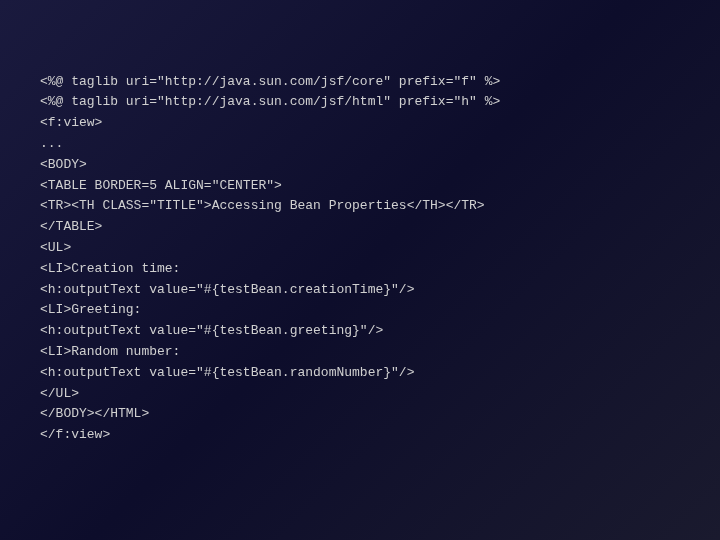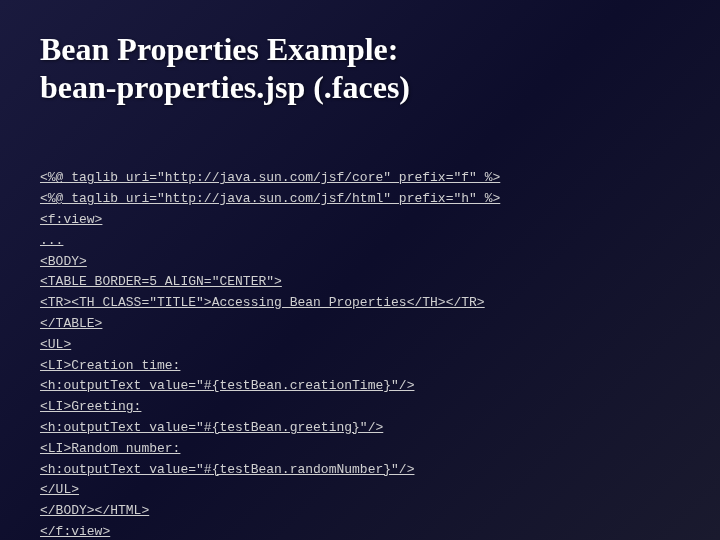--- a/index.html
+++ b/index.html
@@ -38,26 +38,21 @@
     .code-block {
       color: #d0d0d0;
       font-size: 13px;
       line-height: 1.6;
       font-family: 'Courier New', Courier, monospace;
       white-space: pre;
     }
 
     .code-line {
       display: block;
-      text-decoration: underline;
     }
   </style>
 </head>
 <body>
 
 <div class="slide-container">
-  <div class="title">
-    <span>Bean Properties Example:</span><br>
-    <span>bean-properties.jsp (.faces)</span>
-  </div>
   <div class="code-block">
   <span class="code-line">&lt;%@ taglib uri="http://java.sun.com/jsf/core" prefix="f" %&gt;</span><span class="code-line">&lt;%@ taglib uri="http://java.sun.com/jsf/html" prefix="h" %&gt;</span><span class="code-line">&lt;f:view&gt;</span><span class="code-line">...</span><span class="code-line">&lt;BODY&gt;</span><span class="code-line">&lt;TABLE BORDER=5 ALIGN="CENTER"&gt;</span><span class="code-line">&lt;TR&gt;&lt;TH CLASS="TITLE"&gt;Accessing Bean Properties&lt;/TH&gt;&lt;/TR&gt;</span><span class="code-line">&lt;/TABLE&gt;</span><span class="code-line">&lt;UL&gt;</span><span class="code-line">&lt;LI&gt;Creation time:</span><span class="code-line">&lt;h:outputText value="#{testBean.creationTime}"/&gt;</span><span class="code-line">&lt;LI&gt;Greeting:</span><span class="code-line">&lt;h:outputText value="#{testBean.greeting}"/&gt;</span><span class="code-line">&lt;LI&gt;Random number:</span><span class="code-line">&lt;h:outputText value="#{testBean.randomNumber}"/&gt;</span><span class="code-line">&lt;/UL&gt;</span><span class="code-line">&lt;/BODY&gt;&lt;/HTML&gt;</span><span class="code-line">&lt;/f:view&gt;</span></div>
 </div>
 
 </body></html>

